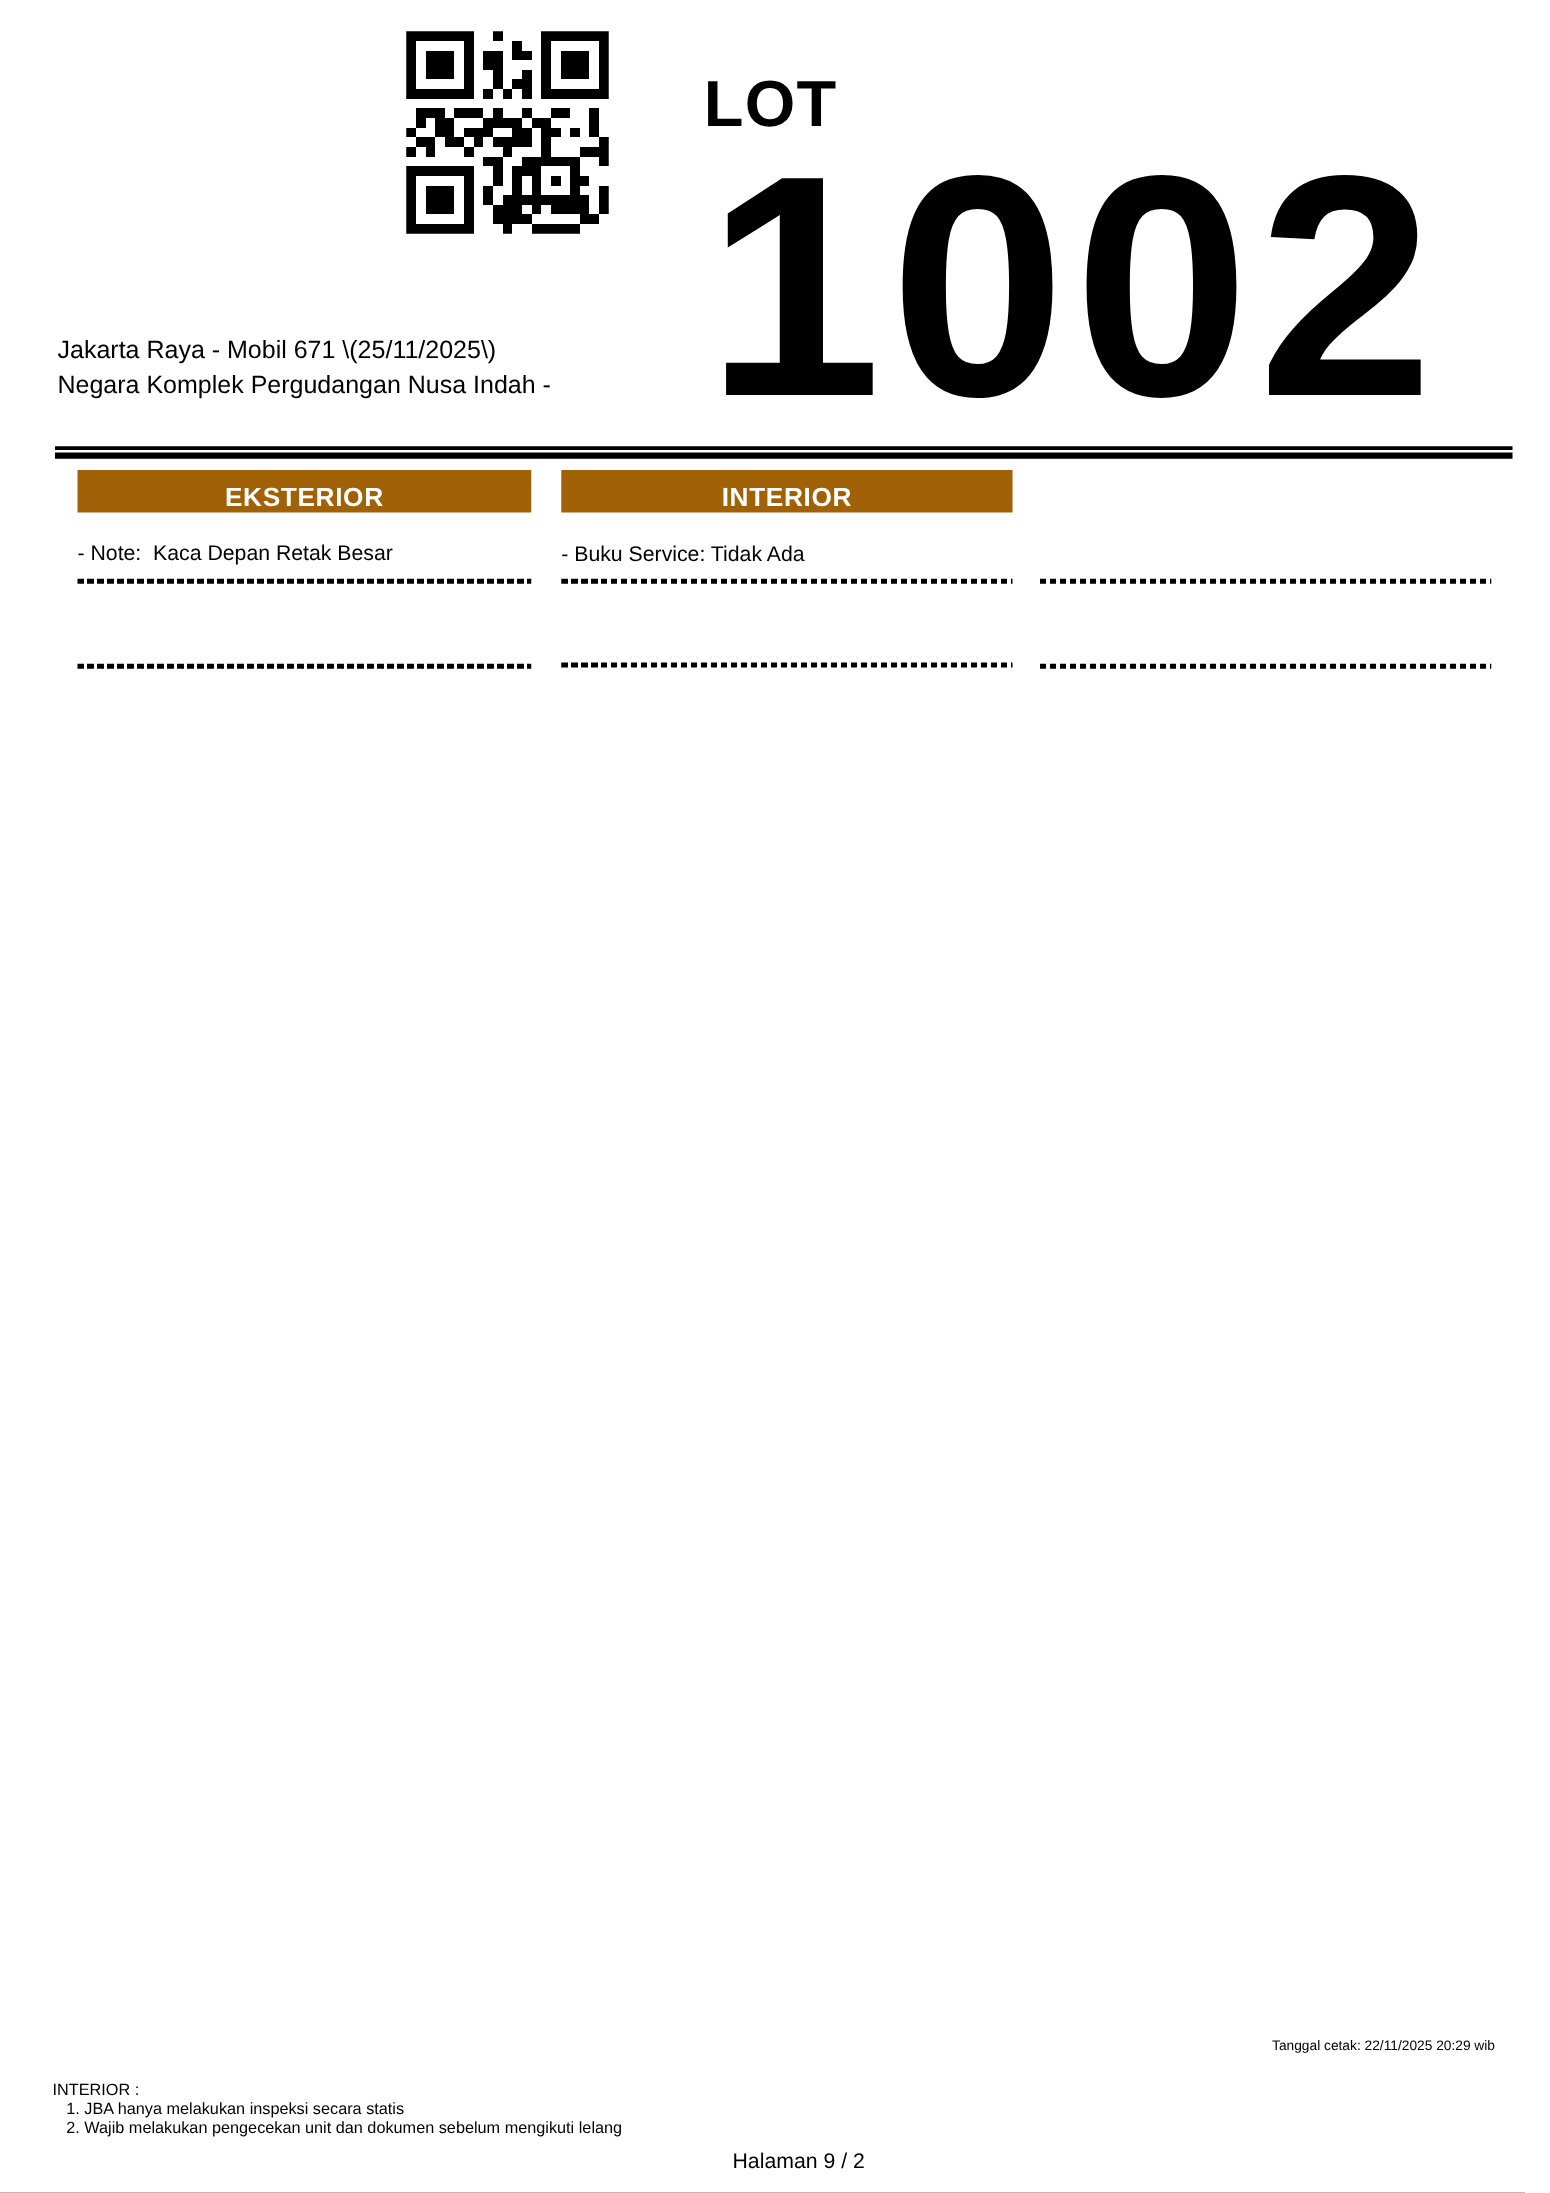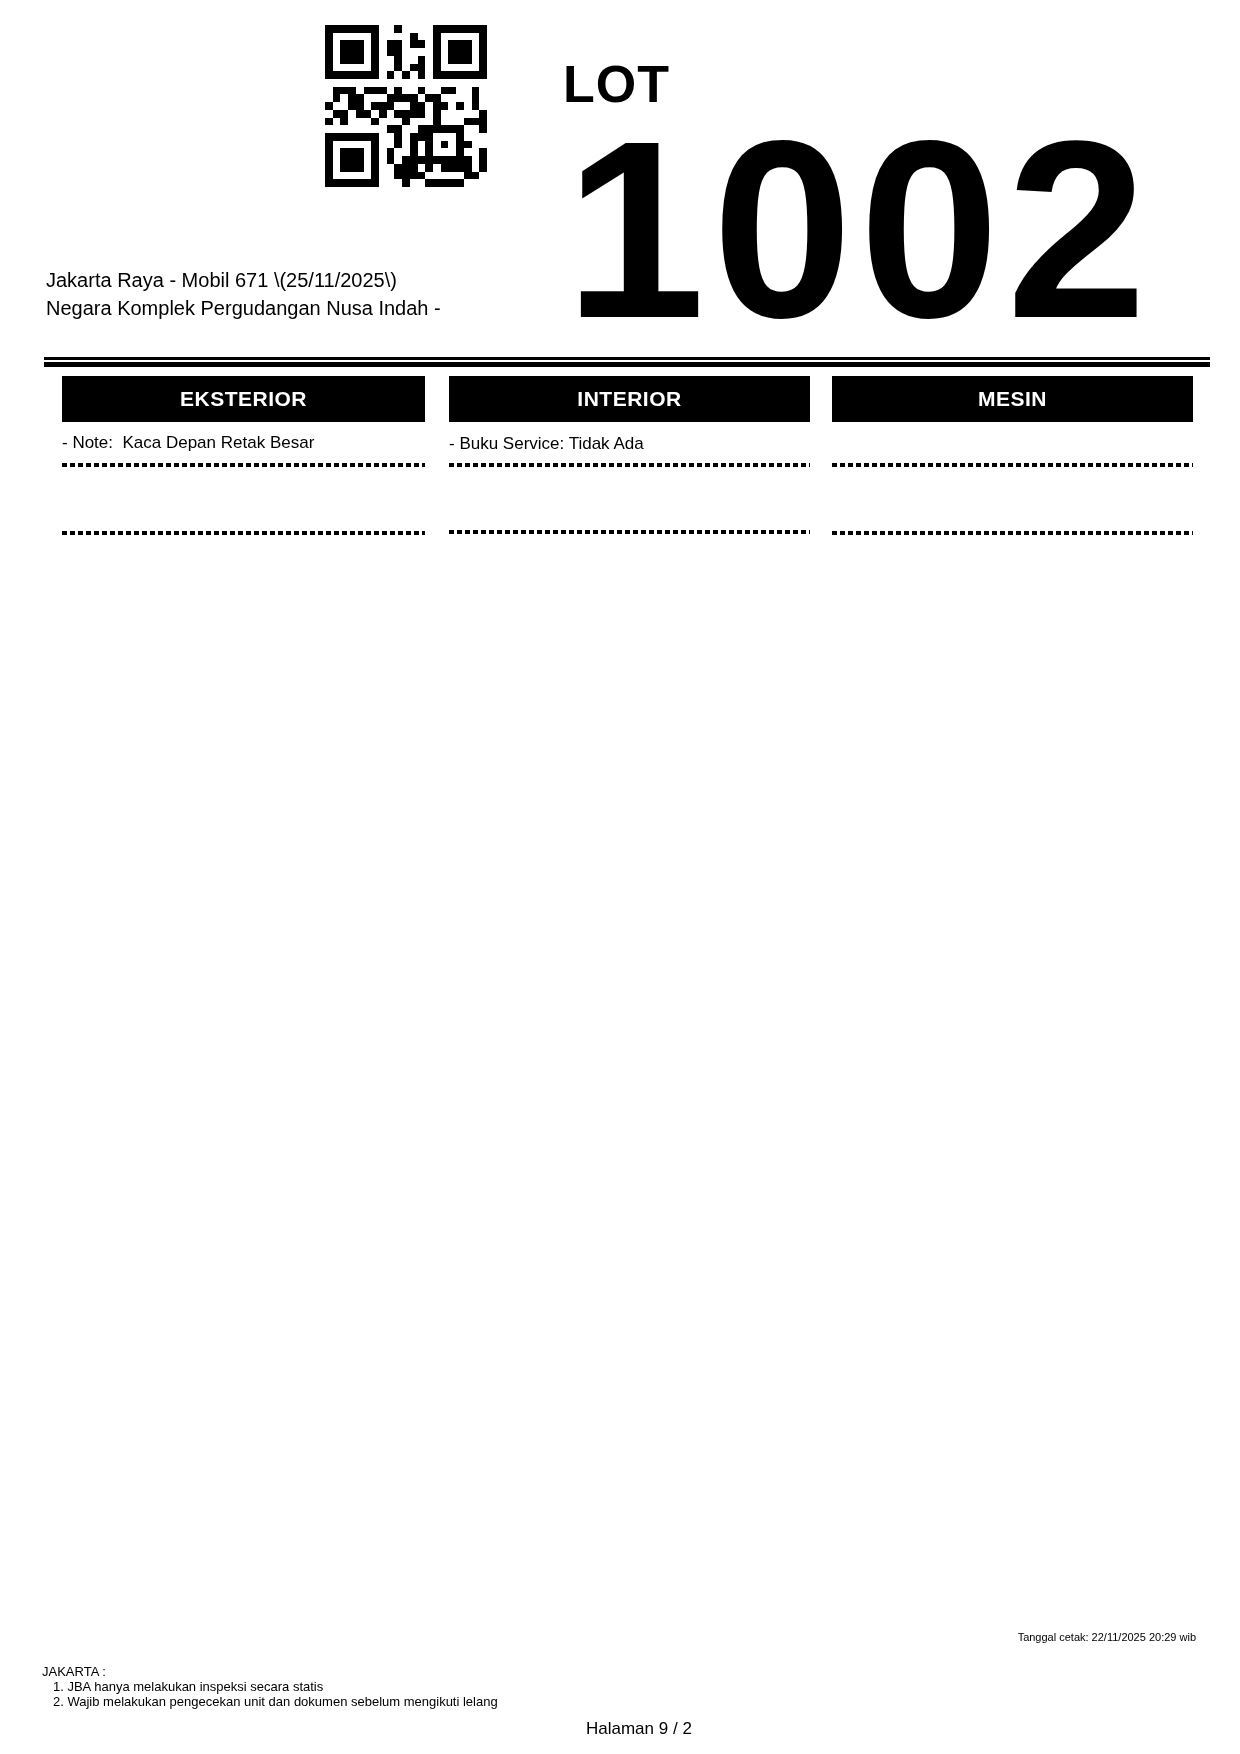--- a/index.html
+++ b/index.html
@@ -26,22 +26,22 @@
     left:44px;top:357px;width:1166px;height:2px;
     border-top:3px solid #000;border-bottom:5px solid #000;
   }
 
   
   .col{top:376px;height:170px;}
   .col1{left:62px;width:363px;}
   .col2{left:449px;width:361px;}
   .col3{left:832px;width:361px;}
   .col-header{
-    left:0;top:0;width:100%;height:46px;
-    background:#000000;color:#fff;
+    left:0;top:0;width:100%;height:34px;
+    background:#a16207;color:#fff;
     font-size:21px;font-weight:bold;letter-spacing:.5px;
     line-height:46px;text-align:center;
   }
   .body-text{font-size:17px;line-height:22px;}
   .dots{
     left:0;width:100%;height:4px;
     background:repeating-linear-gradient(90deg,#000 0 5px,transparent 5px 8px);
   }
   .c1-note{left:0;top:56px;}
   .c1-dots1{top:87px;}
@@ -217,26 +217,25 @@
   </div>
 
   <div class="abs col col2">
     <div class="abs col-header">INTERIOR</div>
     <div class="abs body-text prewrap c2-buku">- Buku Service: Tidak Ada</div>
     <div class="abs dots c2-dots1"></div>
     <div class="abs dots c2-dots2"></div>
   </div>
 
   <div class="abs col col3">
-    <div class="abs col-header">MESIN</div>
     <div class="abs dots c3-dots1"></div>
     <div class="abs dots c3-dots2"></div>
   </div>
 
-  <div class="abs catatan-label">JAKARTA :</div>
+  <div class="abs catatan-label">INTERIOR :</div>
   <div class="abs catatan-items">
     <div>1. JBA hanya melakukan inspeksi secara statis</div>
     <div>2. Wajib melakukan pengecekan unit dan dokumen sebelum mengikuti lelang</div>
   </div>
   <div class="abs page-indicator">Halaman 9 / 2</div>
   <div class="abs print-date">Tanggal cetak: 22/11/2025 20:29 wib</div>
 
 </div>
 
 </body></html>

